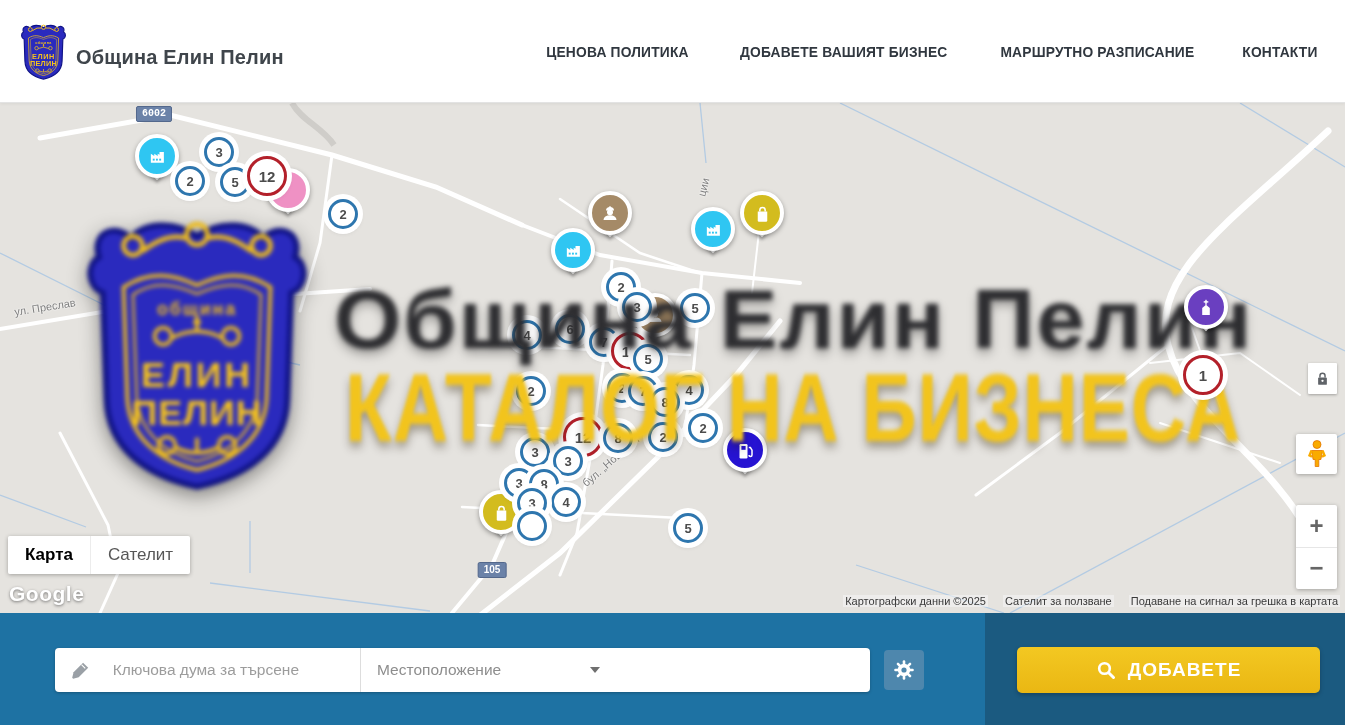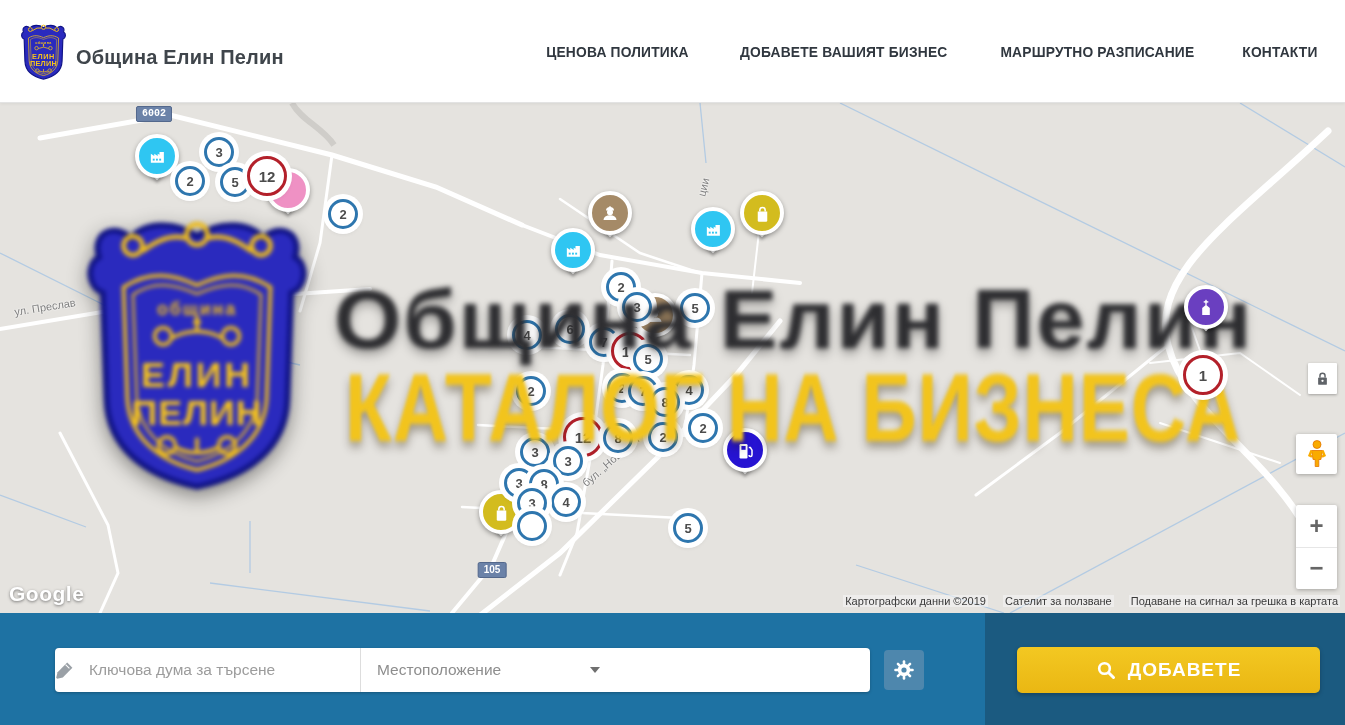--- a/index.html
+++ b/index.html
@@ -76,21 +76,21 @@
   .zoom-ctl div { flex:1; display:flex; align-items:center; justify-content:center;
                   font-size:24px; font-weight:700; color:#666; cursor:pointer; }
   .zoom-ctl .zi { border-bottom:1px solid #e6e6e6; }
 
   
   .bottom-bar { position:absolute; left:0; top:613px; width:1345px; height:112px; background:#1e72a3; z-index:30; }
   .bar-right-bg { position:absolute; left:985px; top:0; width:360px; height:112px; background:#1b5a80; }
   .search-pill { position:absolute; left:55px; top:35px; width:815px; height:44px; background:#fff;
                  border-radius:4px; display:flex; box-shadow:0 1px 3px rgba(0,0,0,.25); }
   .seg { display:flex; align-items:center; height:100%; }
-  .seg-keyword { width:305px; padding-left:0; gap:16px; }
+  .seg-keyword { width:305px; padding-left:16px; gap:24px; }
   .seg-keyword input { border:none; outline:none; width:250px; font-size:15.5px; color:#555;
                        font-family:"Liberation Sans","DejaVu Sans",sans-serif; }
   .seg-keyword input::placeholder { color:#9c9c9c; opacity:1; }
   .seg-select { border-left:1px solid #ddd; padding:0 16px; justify-content:space-between; cursor:pointer; }
   .seg-category { width:254px; }
   .seg-location { width:256px; }
   .seg-select .lbl { font-size:15.5px; color:#8d8d8d; }
   .caret { width:0; height:0; border-left:5px solid transparent; border-right:5px solid transparent;
            border-top:6px solid #6f6f6f; }
   .gear-btn { position:absolute; left:884px; top:37px; width:40px; height:40px; background:#4e87ad;
@@ -332,25 +332,29 @@
       </div>
 
     <div class="watermark">
       <svg class="crest-big">
           <use href="#crest"></use>
         </svg>
       <div class="wm-line1">Община Елин Пелин</div>
       <div class="wm-line2">КАТАЛОГ НА БИЗНЕСА</div>
     </div>
 
+    <div class="map-type">
+      <div class="btn-karta">Карта</div>
+      <div class="btn-satelit">Сателит</div>
+    </div>
 
     <div class="google-logo">Google</div>
 
     <div class="attribution">
-      <span>Картографски данни ©2019</span>
+      <span>Картографски данни ©2025</span>
       <span class="lnk">Сателит за ползване</span>
       <span class="lnk">Подаване на сигнал за грешка в картата</span>
     </div>
 
     <div class="lock-btn">
       <svg width="15" height="16" viewBox="0 0 20 22">
         <rect x="4" y="9" width="12" height="10" rx="1.2" fill="#5f6368"></rect>
         <path d="M6.5 9 V6.5 a3.5 3.5 0 0 1 7 0 V9" fill="none" stroke="#5f6368" stroke-width="2"></path>
         <circle cx="10" cy="13.5" r="1.6" fill="#fff"></circle>
       </svg>

